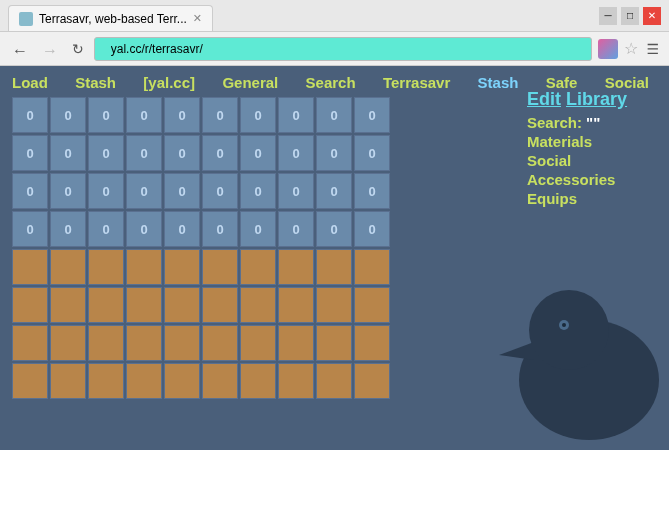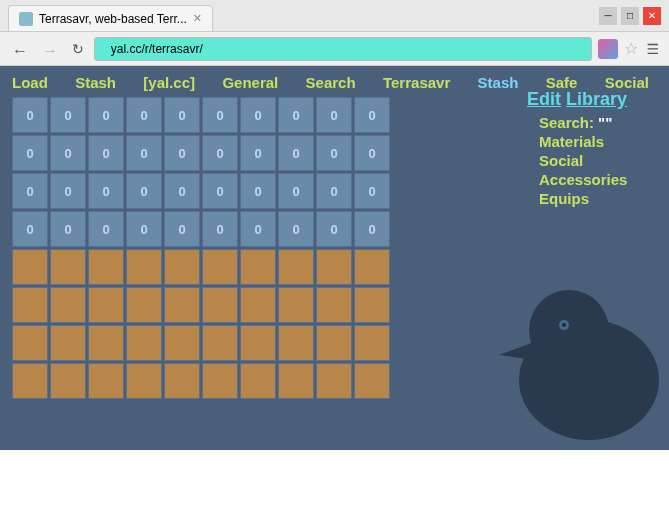--- a/index.html
+++ b/index.html
@@ -157,21 +157,20 @@
     .sidebar-title span {
       color: #60d8e8;
       text-decoration: underline;
     }
     .sidebar-item {
       color: #c8e060;
       font-size: 15px;
       font-weight: bold;
       cursor: pointer;
       margin-bottom: 2px;
-      margin-left: 12px;
     }
     .sidebar-item.search-item { display: flex; align-items: center; gap: 4px; }
     .search-val { color: white; }
 
     
     .bird-decoration {
       position: absolute;
       bottom: 0;
       right: 0;
       width: 200px;

